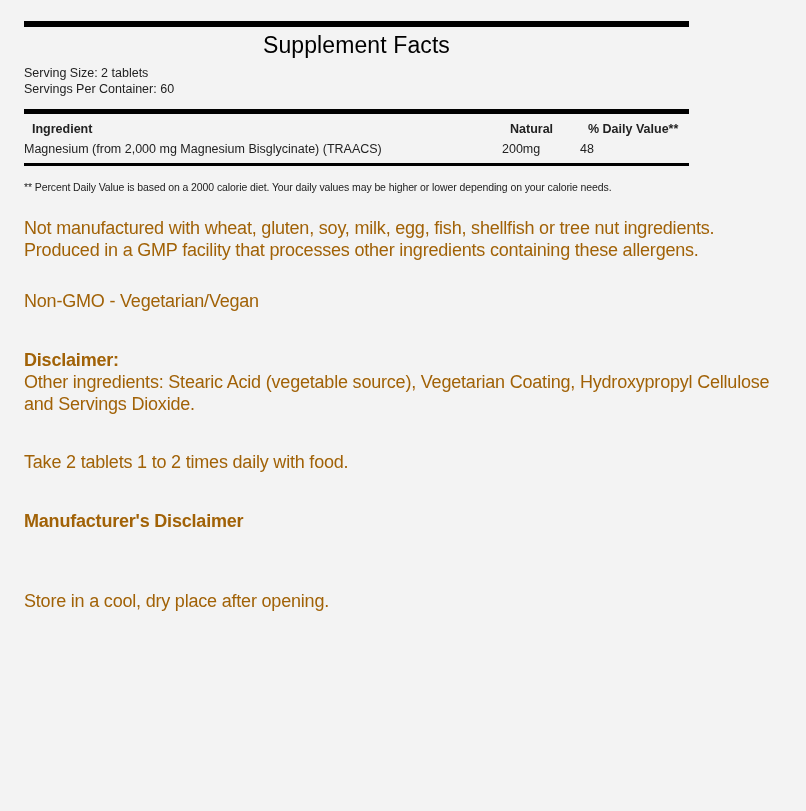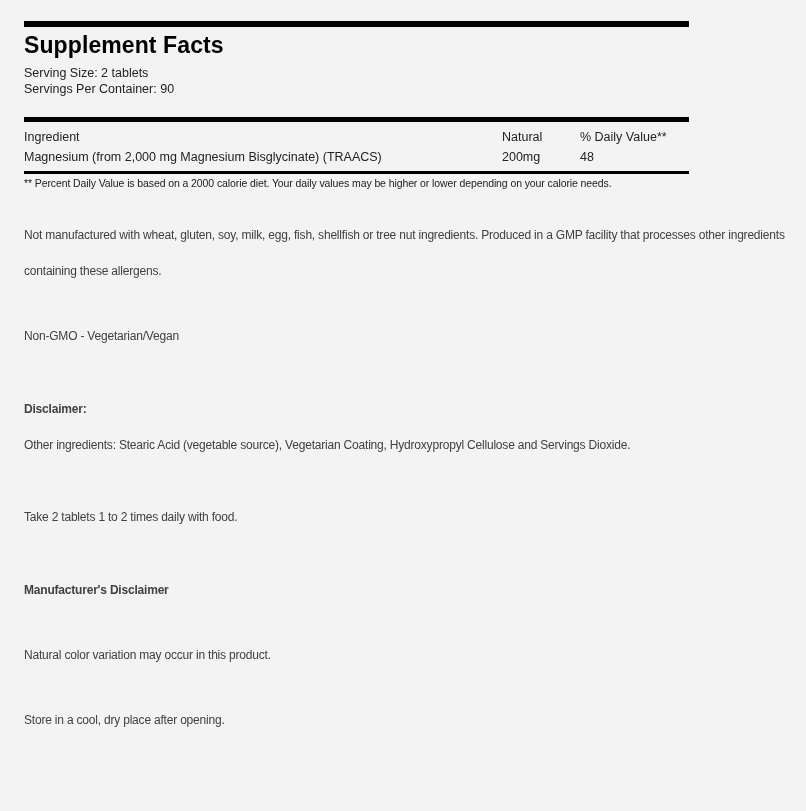--- a/index.html
+++ b/index.html
@@ -27,89 +27,90 @@
     }
     .rule-med {
       height: 5px;
       background: #000;
     }
     .rule-thin {
       height: 3px;
       background: #000;
     }
     .facts-title {
-      text-align: left;
+      text-align: center;
       font-family: "Liberation Sans", sans-serif;
-      font-weight: bold;
+      font-weight: normal;
       font-size: 23px;
       color: #000;
       height: 38px;
       line-height: 36px;
       letter-spacing: 0.1px;
     }
     .serving {
       font-size: 12.5px;
       line-height: 16px;
       color: #222;
       padding-top: 0px;
-      padding-bottom: 20px;
+      padding-bottom: 12px;
     }
     .table {
       width: 100%;
       padding-top: 5px;
       padding-bottom: 4px;
     }
     .trow {
       display: flex;
       font-size: 12.5px;
       line-height: 20px;
       color: #222;
     }
     .trow.head {
-      font-weight: normal;
+      font-weight: bold;
+      margin-left: 8px;
     }
     .c-ing { width: 478px; }
     .c-amt { width: 78px; }
     .c-dv { flex: 1; }
     .footnote {
       font-size: 10.5px;
       line-height: 12.5px;
       color: #222;
-      padding-top: 3px;
+      padding-top: 15px;
       letter-spacing: -0.1px;
     }
     .body-text {
       position: absolute;
       left: 24px;
       top: 217px;
       width: 770px;
-      font-size: 12px;
-      line-height: 36px;
-      color: #404040;
+      font-size: 18px;
+      line-height: 22px;
+      color: #a16207;
       letter-spacing: -0.2px;
     }
     .body-text p {
       margin: 0;
     }
     .gap-29 { height: 29px; }
     .gap-37 { height: 37px; }
     .gap-36 { height: 36px; }
     .heading {
       font-weight: bold;
     }
   </style>
 </head>
 <body>
 
 <div class="facts">
   <div class="rule-thick"></div>
   <div class="facts-title">Supplement Facts</div>
   <div class="serving">
     <div>Serving Size: 2 tablets</div>
-    <div>Servings Per Container: 90</div>
+    <div>Servings Per Container: 60</div>
   </div>
   <div class="rule-med"></div>
   <div class="table">
     <div class="trow head">
       <div class="c-ing">Ingredient</div>
       <div class="c-amt">Natural</div>
       <div class="c-dv">% Daily Value**</div>
     </div>
     <div class="trow">
       <div class="c-ing">Magnesium (from 2,000 mg Magnesium Bisglycinate) (TRAACS)</div>
@@ -128,16 +129,15 @@
   <div class="gap-29"></div>
   <p>Non-GMO - Vegetarian/Vegan</p>
   <div class="gap-37"></div>
   <p class="heading">Disclaimer:</p>
   <p>Other ingredients: Stearic Acid (vegetable source), Vegetarian Coating, Hydroxypropyl Cellulose and Servings Dioxide.</p>
   <div class="gap-36"></div>
   <p>Take 2 tablets 1 to 2 times daily with food.</p>
   <div class="gap-37"></div>
   <p class="heading">Manufacturer's Disclaimer</p>
   <div class="gap-29"></div>
-  <p>Natural color variation may occur in this product.</p>
   <div class="gap-29"></div>
   <p>Store in a cool, dry place after opening.</p>
 </div>
 
 </body></html>

